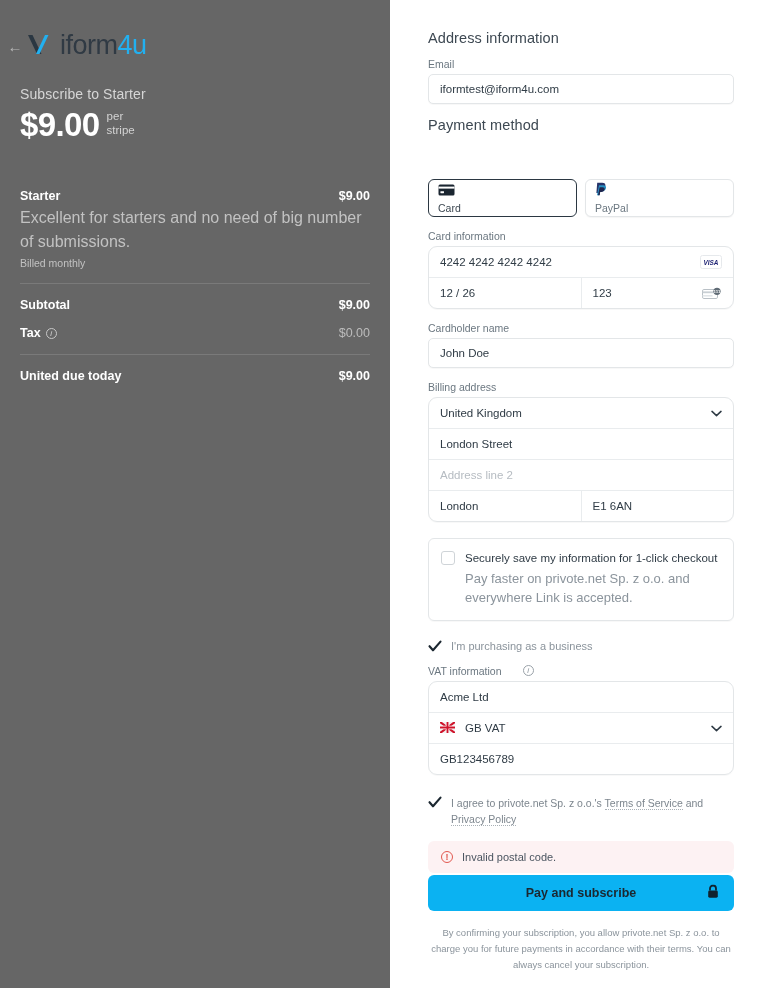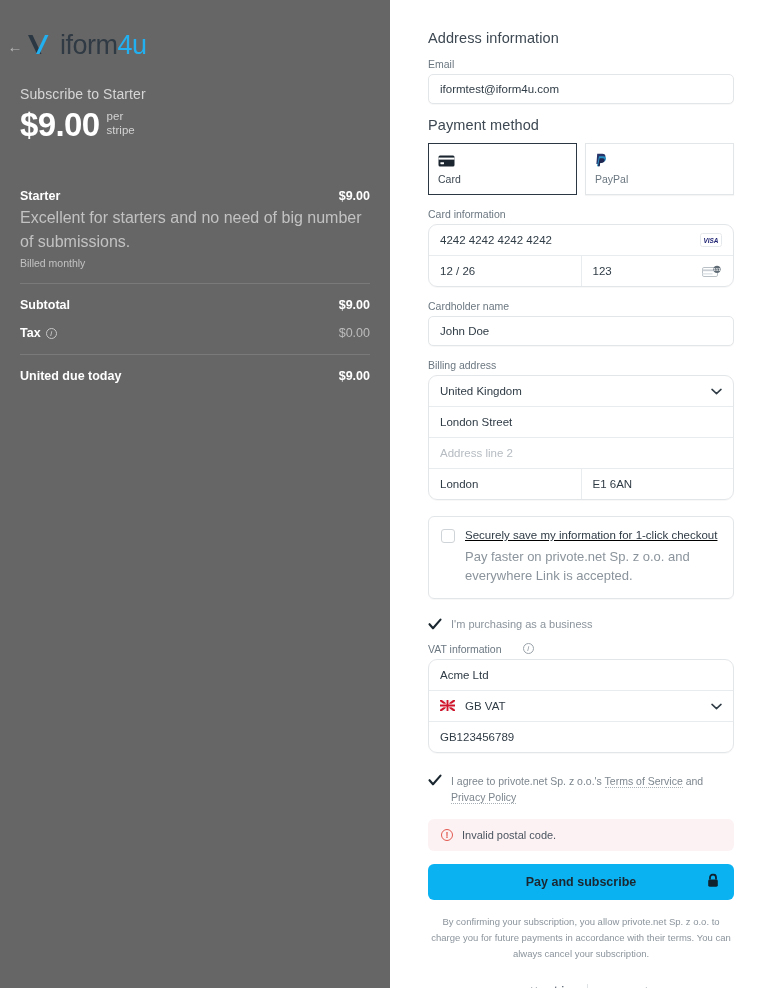--- a/index.html
+++ b/index.html
@@ -92,24 +92,25 @@
     background: #fff; font-size: 11.5px; color: #2f3b45;
     padding: 0 11px; font-family: "Liberation Sans", sans-serif;
     box-shadow: 0 1px 1px rgba(0,0,0,0.03);
   }
   .inp::placeholder { color: #b6bcc2; }
 
   .email-block { margin-top: 12px; }
 
   .pm-row { display:flex; gap: 8px; margin-top: 10px; }
   .pm-tab {
-    flex: 1 1 0; height: 52px; border-radius: 0; background: #fff;
+    flex: 1 1 0; height: 38px; border-radius: 6px; background: #fff;
     border: 1px solid #e3e6e8; padding: 6px 9px;
     display:flex; flex-direction: column; justify-content: center; gap: 3px;
     box-shadow: 0 1px 1px rgba(0,0,0,0.04);
+    margin-top: 36px;
   }
   .pm-tab.selected { border: 1.6px solid #2b3742; box-shadow: none; }
   .pm-label { font-size: 10.5px; color: #3d4852; line-height: 1; }
   .pm-tab:not(.selected) .pm-label { color: #6b7780; }
 
   .card-group {
     margin-top: 4px; border: 1px solid #e3e6e8; border-radius: 9px;
     overflow: hidden; box-shadow: 0 1px 1px rgba(0,0,0,0.03);
   }
   .cg-row { display:flex; }
@@ -124,21 +125,21 @@
 
   .sel-wrap { position: relative; display:flex; align-items:center; width:100%; }
   .chev { margin-left: auto; }
 
   .section-gap { margin-top: 13px; }
 
   .link-box {
     margin-top: 16px; border: 1px solid #e3e6e8; border-radius: 6px;
     padding: 11px 12px 12px 12px; box-shadow: 0 1px 1px rgba(0,0,0,0.03);
   }
-  .lb-top { display:flex; align-items:center; gap: 10px; text-decoration: underline; }
+  .lb-top { display:flex; align-items:flex-end; gap: 10px; }
   .cb-empty {
     width: 14px; height: 14px; border: 1px solid #cfd4d8; border-radius: 3px;
     background: #fff; flex: 0 0 14px; margin-top: 1px;
   }
   .lb-title { font-size: 11.5px; color: #2f3b45; line-height: 1.25; }
   .lb-sub { font-size: 13px; color: #8b949c; line-height: 1.45; margin: 5px 0 0 24px; }
 
   .chk-row { display:flex; align-items:flex-start; gap: 9px; margin-top: 18px; }
   .cb-check {
     width: 14px; height: 14px; flex: 0 0 14px; margin-top: 1px;
@@ -160,21 +161,21 @@
     height: 32px; display:flex; align-items:center; gap: 9px; padding: 0 13px;
   }
   .alert-icon {
     width: 12px; height: 12px; border-radius: 50%; border: 1.2px solid #e25950;
     color: #e25950; font-size: 9px; line-height: 10px; text-align:center;
     font-weight: 700; flex: 0 0 12px;
   }
   .alert-text { font-size: 11px; color: #4a5560; }
 
   .pay-btn {
-    margin-top: 13px; width: 100%; height: 36px; border: none; border-radius: 6px;
+    margin-top: 2px; width: 100%; height: 36px; border: none; border-radius: 6px;
     background: #0bb2f2; color: #1b2730; font-size: 12.5px; font-weight: 700;
     display:flex; align-items:center; justify-content:center; position: relative;
     font-family: "Liberation Sans", sans-serif; cursor: pointer;
   }
   .pay-lock { position:absolute; right: 15px; top: 50%; transform: translateY(-50%); }
 
   .fine-print {
     margin-top: 14px; font-size: 9.5px; color: #8b949c;
     text-align:center; line-height: 1.65;
   }

